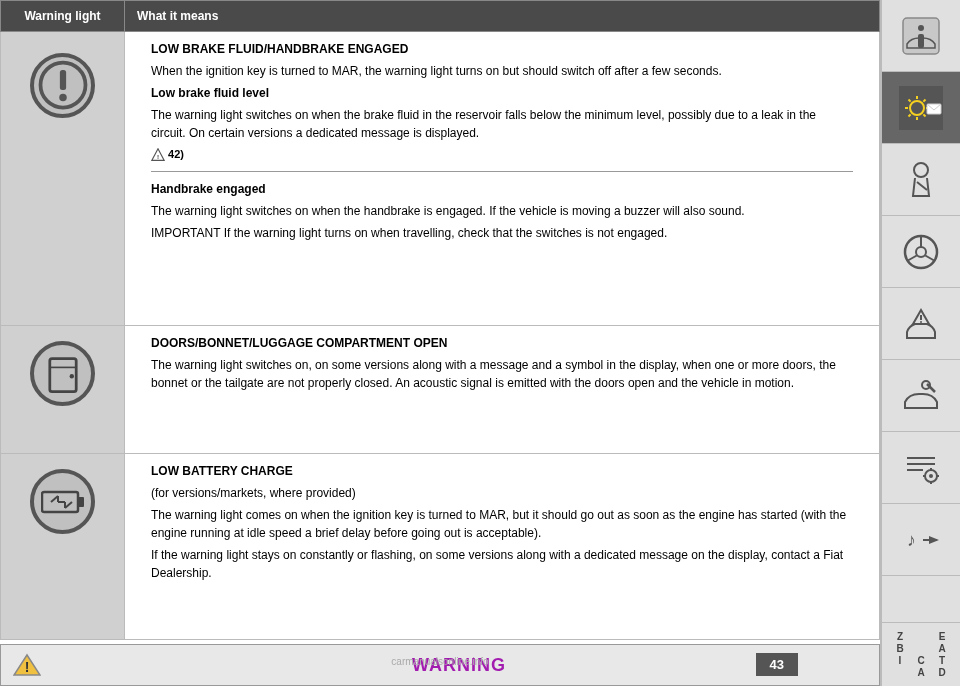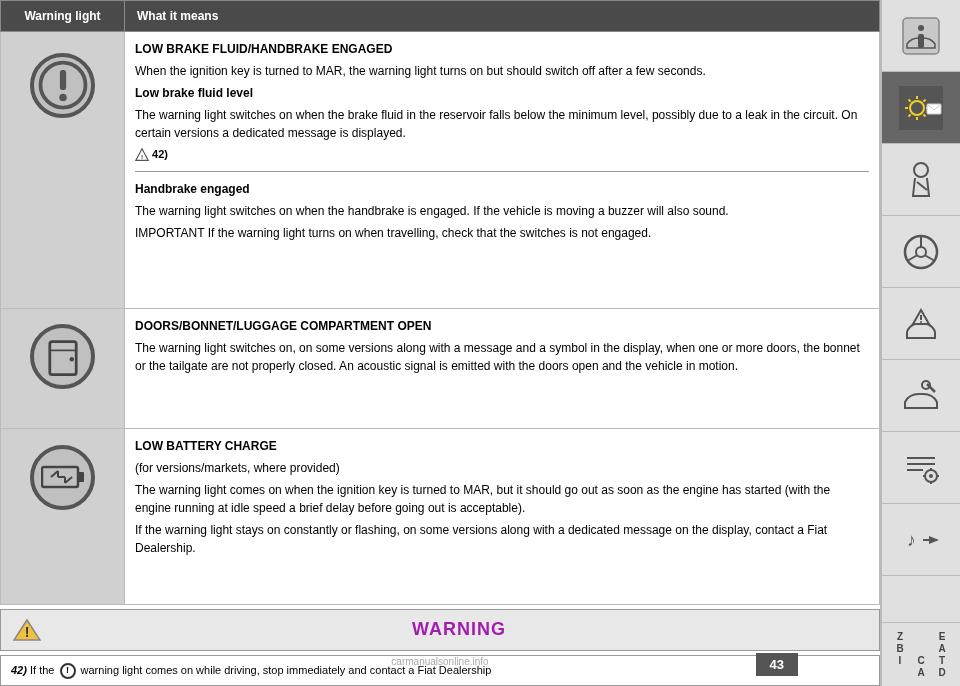--- a/index.html
+++ b/index.html
@@ -34,21 +34,21 @@
       font-size: 12px;
       font-weight: bold;
       padding: 8px 12px;
       border: 1px solid #888;
       text-align: left;
     }
 
     .warning-table td {
       border: 1px solid #bbb;
       vertical-align: top;
-      padding: 8px 10px;
+      padding: 8px 26px;
     }
 
     .icon-cell {
       width: 115px;
       background: #d0d0d0;
       text-align: center;
       vertical-align: middle;
     }
 
     .text-cell {
@@ -258,26 +258,20 @@
   </table>
 
   <div class="warning-banner">
     <svg class="warning-triangle" viewBox="0 0 28 24">
       <polygon points="14,2 27,22 1,22" fill="#f0c040" stroke="#888" stroke-width="1.5"></polygon>
       <text x="14" y="19" text-anchor="middle" font-size="14" font-weight="bold" fill="#333">!</text>
     </svg>
     <span class="warning-banner-text">WARNING</span>
   </div>
 
-  <div class="footnote">
-    <span style="font-weight:bold; font-style:italic;">42)</span>
-    <span> If the </span>
-    <span class="inline-icon" style="font-weight:bold;">!</span>
-    <span>warning light comes on while driving, stop immediately and contact a Fiat Dealership</span>
-  </div>
 
   <div style="position:absolute; bottom:10px; right:82px; background:#555; color:#ffffff; font-size:13px; font-weight:bold; padding:4px 14px;">43</div>
 
   <div style="position:absolute; bottom:19px; left:50%; transform:translateX(-50%); font-size:10px; color:#aaa; white-space:nowrap;">carmanualsonline.info</div>
 </div>
 
 <div class="sidebar">
   <div class="sidebar-item">
     <svg viewBox="0 0 44 44">
       <rect x="4" y="4" width="36" height="36" rx="4" fill="#c8c8c8" stroke="#888" stroke-width="1.5"></rect>

